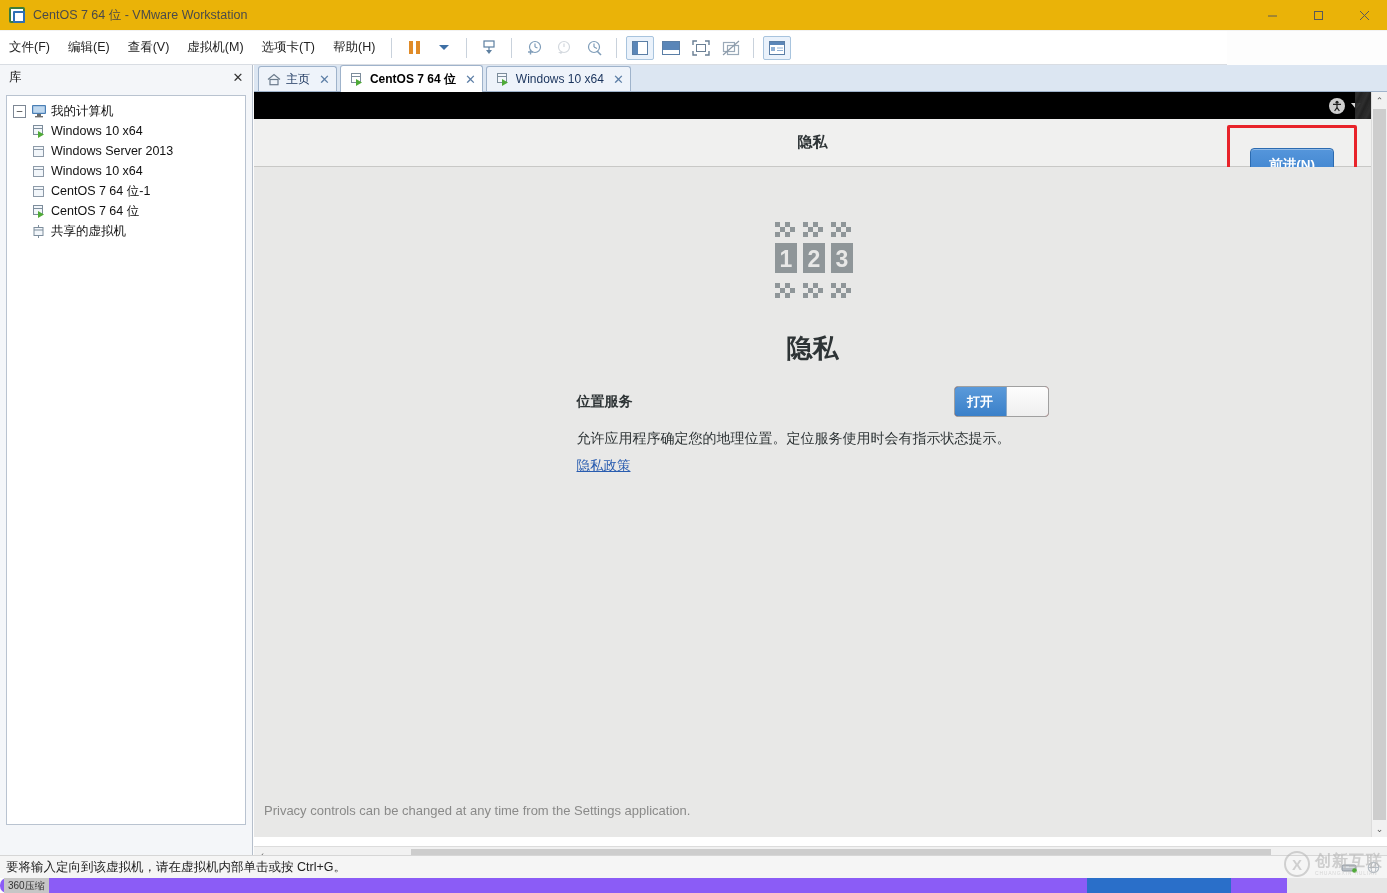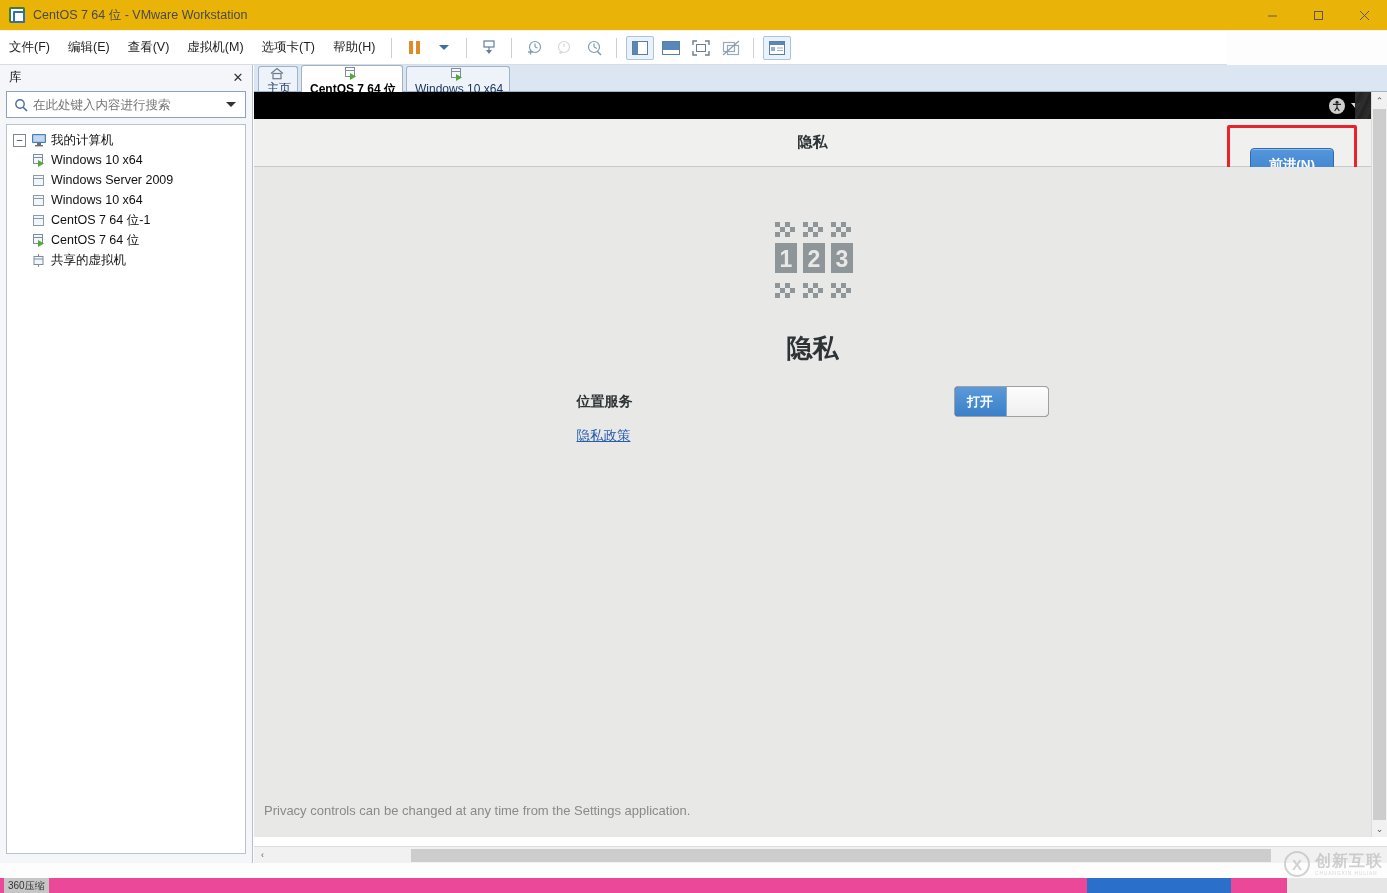--- a/index.html
+++ b/index.html
@@ -130,21 +130,21 @@
   }
   .tabstrip {
     height: 27px; background: #dce6f2;
     display: flex; align-items: flex-end; padding-left: 4px;
     border-bottom: 1px solid #9fb3cb;
   }
   .tab {
     height: 25px; display: flex; align-items: center;
     padding: 0 6px 0 8px; margin-right: 3px;
     background: #eef3fa; border: 1px solid #9fb3cb; border-bottom: none;
-    border-radius: 3px 3px 0 0; font-size: 12px; color: #19335c; flex-direction: column;
+    border-radius: 3px 3px 0 0; font-size: 12px; color: #19335c;
   }
   .tab.active {
     background: #ffffff; font-weight: bold; color: #000;
     height: 27px; margin-bottom: -1px;
   }
   .tab .tabico { margin-right: 5px; display: flex; }
   .tab .tabclose { margin-left: 9px; color: #5c7ea6; font-size: 13px; line-height: 1; }
 
   
   .guest {
@@ -272,21 +272,21 @@
     display: flex; align-items: center; justify-content: center;
     color: #b9b9b9; font-size: 15px; font-weight: bold; margin-right: 5px;
   }
   .wm-txt { display: flex; flex-direction: column; line-height: 1; }
   .wm-cn { font-size: 16px; font-weight: bold; color: #b5b5b5; letter-spacing: 1px; }
   .wm-en { font-size: 5px; color: #c2c2c2; letter-spacing: .8px; margin-top: 2px; }
 
   
   .taskbar {
     position: absolute; left: 0; bottom: 0; width: 1387px; height: 15px;
-    background: #ec4899; display: flex; align-items: center;
+    background: #8b5cf6; display: flex; align-items: center; border-radius: 7px;
   }
   .tb-app {
     height: 15px; display: flex; align-items: center;
     font-size: 10px; color: #333; padding: 0 4px;
     background: #c6c6c6; margin-left: 4px;
   }
   .tb-active {
     position: absolute; left: 1087px; width: 144px; height: 15px;
     background: #2a6fc9;
   }
@@ -420,30 +420,20 @@
       </svg>
     </div>
   </div>
 
   <div class="library">
     <div class="lib-header">
       <span>库</span>
       <span class="lib-close">✕</span>
     </div>
 
-    <div class="lib-search">
-      <span class="sicon">
-        <svg class="svgico" width="14" height="14" viewBox="0 0 14 14">
-          <circle cx="6" cy="6" r="4.2" fill="none" stroke="#4a6f9a" stroke-width="1.4"></circle>
-          <line x1="9.2" y1="9.2" x2="13" y2="13" stroke="#4a6f9a" stroke-width="1.6"></line>
-        </svg>
-      </span>
-      <input type="text" placeholder="在此处键入内容进行搜索" style="">
-      <span class="search-caret"></span>
-    </div>
 
     <div class="lib-tree">
 
       <div class="tree-row">
         <span class="expander">–</span>
         <span class="tree-icon">
           <svg class="svgico" width="16" height="14" viewBox="0 0 16 14">
             <rect x="1" y="1" width="14" height="9" rx="1" fill="#4a7fb5"></rect>
             <rect x="2.2" y="2.2" width="11.6" height="6.6" fill="#bfd8ef"></rect>
             <rect x="6" y="10" width="4" height="2" fill="#6e6e6e"></rect>
@@ -466,21 +456,21 @@
       </div>
 
       <div class="tree-row">
         <span class="indent"></span>
         <span class="tree-icon">
           <svg class="svgico" width="16" height="15" viewBox="0 0 16 15">
             <rect x="2.5" y="2.5" width="10" height="10" fill="#f2f6fa" stroke="#8d9aa8"></rect>
             <line x1="2.5" y1="5.5" x2="12.5" y2="5.5" stroke="#8d9aa8"></line>
           </svg>
         </span>
-        <span>Windows Server 2009</span>
+        <span>Windows Server 2013</span>
       </div>
 
       <div class="tree-row">
         <span class="indent"></span>
         <span class="tree-icon">
           <svg class="svgico" width="16" height="15" viewBox="0 0 16 15">
             <rect x="2.5" y="2.5" width="10" height="10" fill="#f2f6fa" stroke="#8d9aa8"></rect>
             <line x1="2.5" y1="5.5" x2="12.5" y2="5.5" stroke="#8d9aa8"></line>
           </svg>
         </span>
@@ -658,20 +648,21 @@
         <div class="big-title">隐私</div>
 
         <div class="settings-block">
           <div class="row-top">
             <span class="row-label">位置服务</span>
             <div class="toggle">
               <span class="on">打开</span>
               <span class="knob"></span>
             </div>
           </div>
+          <div class="row-desc">允许应用程序确定您的地理位置。定位服务使用时会有指示状态提示。</div>
           <a class="row-link" href="#">隐私政策</a>
         </div>
 
         <div class="gnome-footer">Privacy controls can be changed at any time from the Settings application.</div>
       </div>
     </div>
 
     <div class="vscroll">
       <div class="sb-arrow">⌃</div>
       <div class="thumb"></div>
@@ -679,20 +670,39 @@
     </div>
 
     <div class="hscroll">
       <div class="sb-arrow">‹</div>
       <div class="htrack">
         <div class="hthumb"></div>
       </div>
     </div>
   </div>
 
+  <div class="statusbar">
+    <span>要将输入定向到该虚拟机，请在虚拟机内部单击或按 Ctrl+G。</span>
+    <span class="status-icons">
+      <span class="hdd-ico">
+        <svg class="svgico" width="17" height="13" viewBox="0 0 17 13">
+          <rect x="1" y="4" width="14" height="6" rx="1.5" fill="#b9bfc6" stroke="#8f979f"></rect>
+          <rect x="2.5" y="5.5" width="11" height="1.4" fill="#e4e7ea"></rect>
+          <circle cx="13.5" cy="9.5" r="2.3" fill="#4faa37"></circle>
+        </svg>
+      </span>
+      <span>
+        <svg class="svgico" width="15" height="13" viewBox="0 0 15 13">
+          <circle cx="7.5" cy="6.5" r="5.2" fill="none" stroke="#b5bcc3" stroke-width="1.2"></circle>
+          <ellipse cx="7.5" cy="6.5" rx="2.3" ry="5.2" fill="none" stroke="#b5bcc3" stroke-width="1"></ellipse>
+          <line x1="2.3" y1="6.5" x2="12.7" y2="6.5" stroke="#b5bcc3" stroke-width="1"></line>
+        </svg>
+      </span>
+    </span>
+  </div>
 
   <div class="watermark">
     <span class="wm-logo">X</span>
     <span class="wm-txt">
       <span class="wm-cn">创新互联</span>
       <span class="wm-en">CHUANGXIN HULIAN</span>
     </span>
   </div>
 
   <div class="taskbar">

